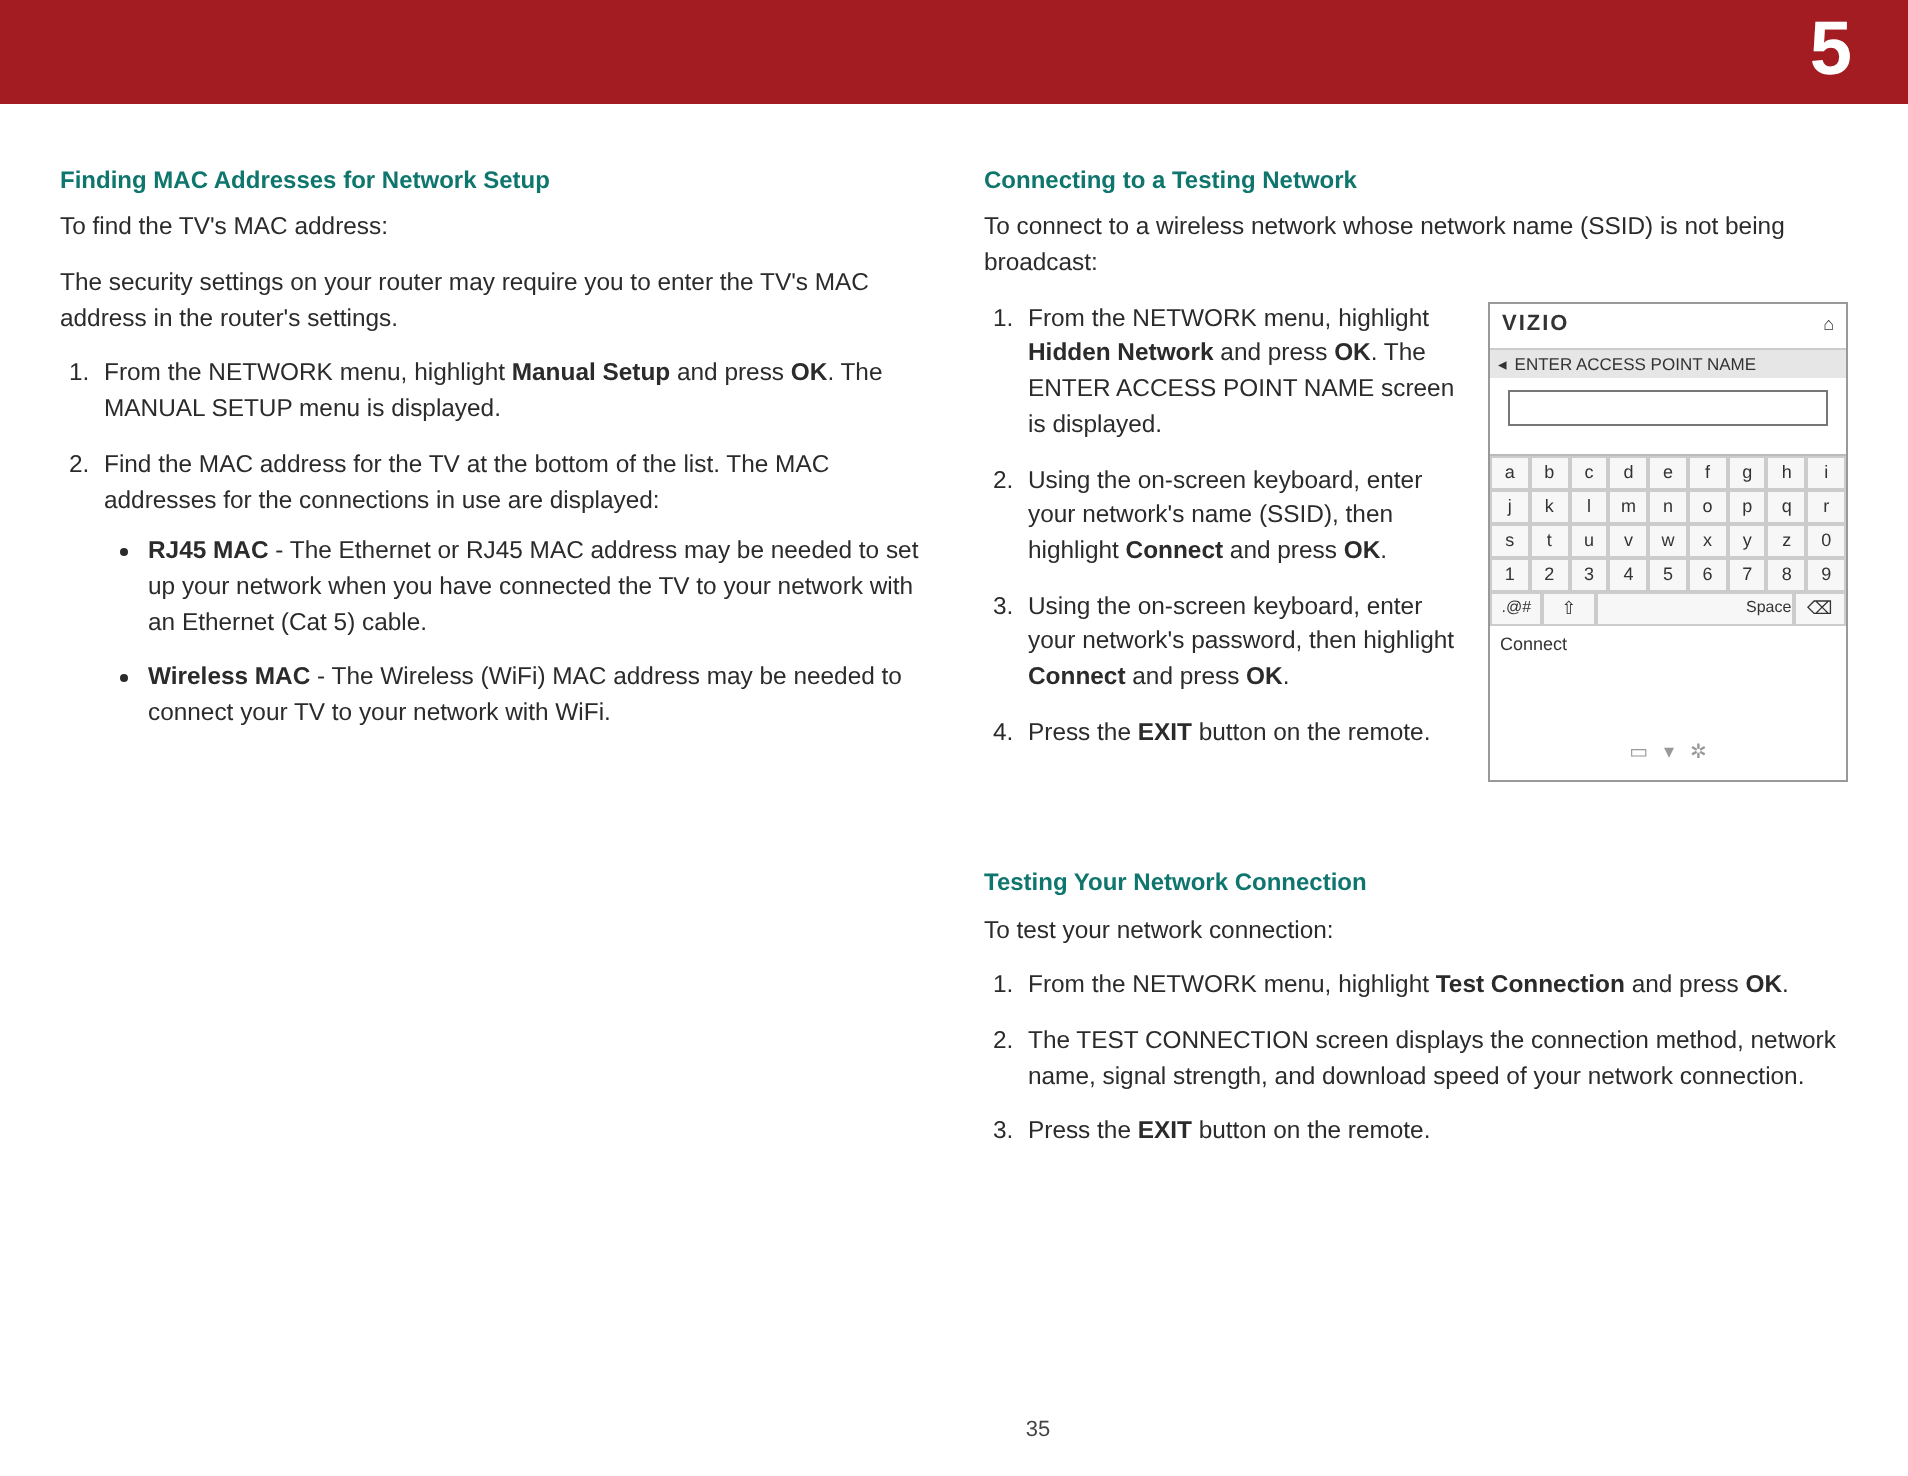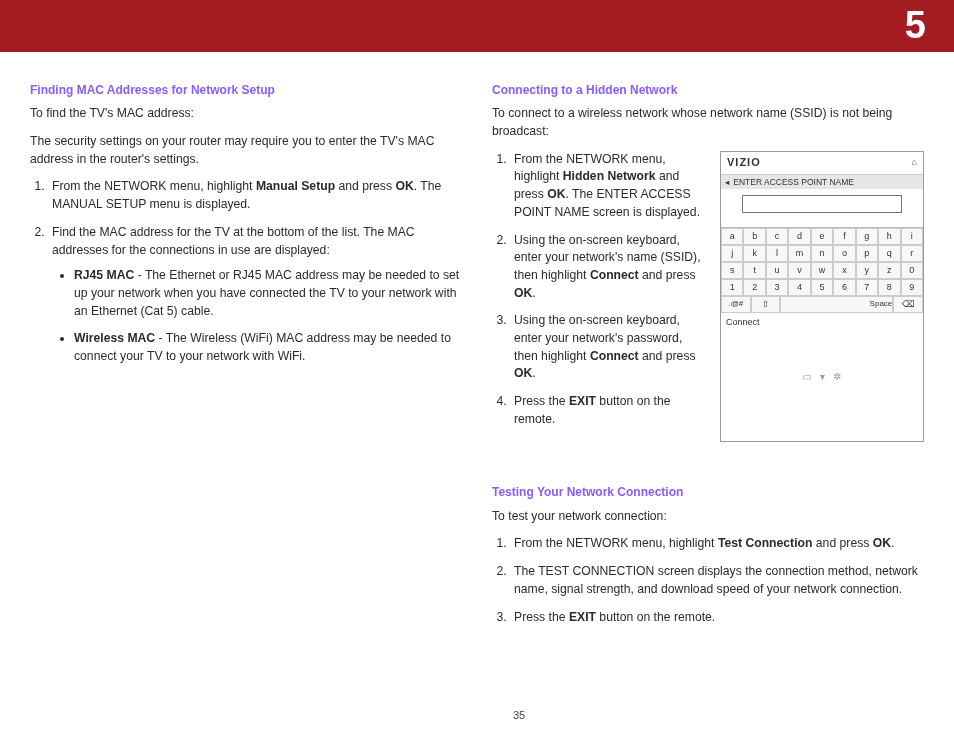--- a/index.html
+++ b/index.html
@@ -31,33 +31,33 @@
     padding: 30px 30px 0 30px;
     gap: 30px;
   }
   .col { flex: 1; }
   .col-left { max-width: 432px; }
   .col-right { max-width: 432px; position: relative; }
   h4.section-title {
     font-size: 12px;
     font-weight: 700;
     margin-bottom: 6px;
-    color: #8b5cf6;
+    color: #0f766e;
   }
   p { margin-bottom: 10px; }
   ol { margin-left: 18px; margin-bottom: 14px; }
   ol > li { margin-bottom: 10px; padding-left: 4px; }
   ul { list-style: disc; margin-left: 22px; margin-top: 8px; }
   ul > li { margin-bottom: 10px; }
   strong { font-weight: 700; }
 
   .right-body { display: flex; gap: 14px; }
   .right-text { flex: 1; }
   .ui-mock {
-    width: 204px;
+    width: 180px;
     border: 1px solid #999;
     background: #fff;
     font-size: 9px;
     color: #333;
     flex-shrink: 0;
   }
   .ui-hdr { display:flex; align-items:center; justify-content:space-between; padding:3px 6px; border-bottom:1px solid #ccc; }
   .ui-brand { font-weight:700; letter-spacing:1px; font-size:11px; }
   .ui-title-row { background:#e6e6e6; padding:1px 4px; display:flex; align-items:center; gap:4px; font-size:8.5px; }
   .ui-help { padding:5px 6px 10px 6px; font-size:8.2px; line-height:1.25; }
@@ -104,21 +104,21 @@
         <span>Find the MAC address for the TV at the bottom of the list. The MAC addresses for the connections in use are displayed:</span>
         <ul>
           <li><strong>RJ45 MAC</strong><span> - The Ethernet or RJ45 MAC address may be needed to set up your network when you have connected the TV to your network with an Ethernet (Cat 5) cable.</span></li>
           <li><strong>Wireless MAC</strong><span> - The Wireless (WiFi) MAC address may be needed to connect your TV to your network with WiFi.</span></li>
         </ul>
       </li>
     </ol>
   </div>
 
   <div class="col col-right">
-    <h4 class="section-title">Connecting to a Hidden Network</h4>
+    <h4 class="section-title">Connecting to a Testing Network</h4>
     <p>To connect to a wireless network whose network name (SSID) is not being broadcast:</p>
 
     <div class="right-body">
       <div class="right-text">
         <ol>
           <li><span>From the NETWORK menu, highlight </span><strong>Hidden Network</strong><span> and press </span><strong>OK</strong><span>. The ENTER ACCESS POINT NAME screen is displayed.</span></li>
           <li><span>Using the on-screen keyboard, enter your network's name (SSID), then highlight </span><strong>Connect</strong><span> and press </span><strong>OK</strong><span>.</span></li>
           <li><span>Using the on-screen keyboard, enter your network's password, then highlight </span><strong>Connect</strong><span> and press </span><strong>OK</strong><span>.</span></li>
           <li><span>Press the </span><strong>EXIT</strong><span> button on the remote.</span></li>
         </ol>

